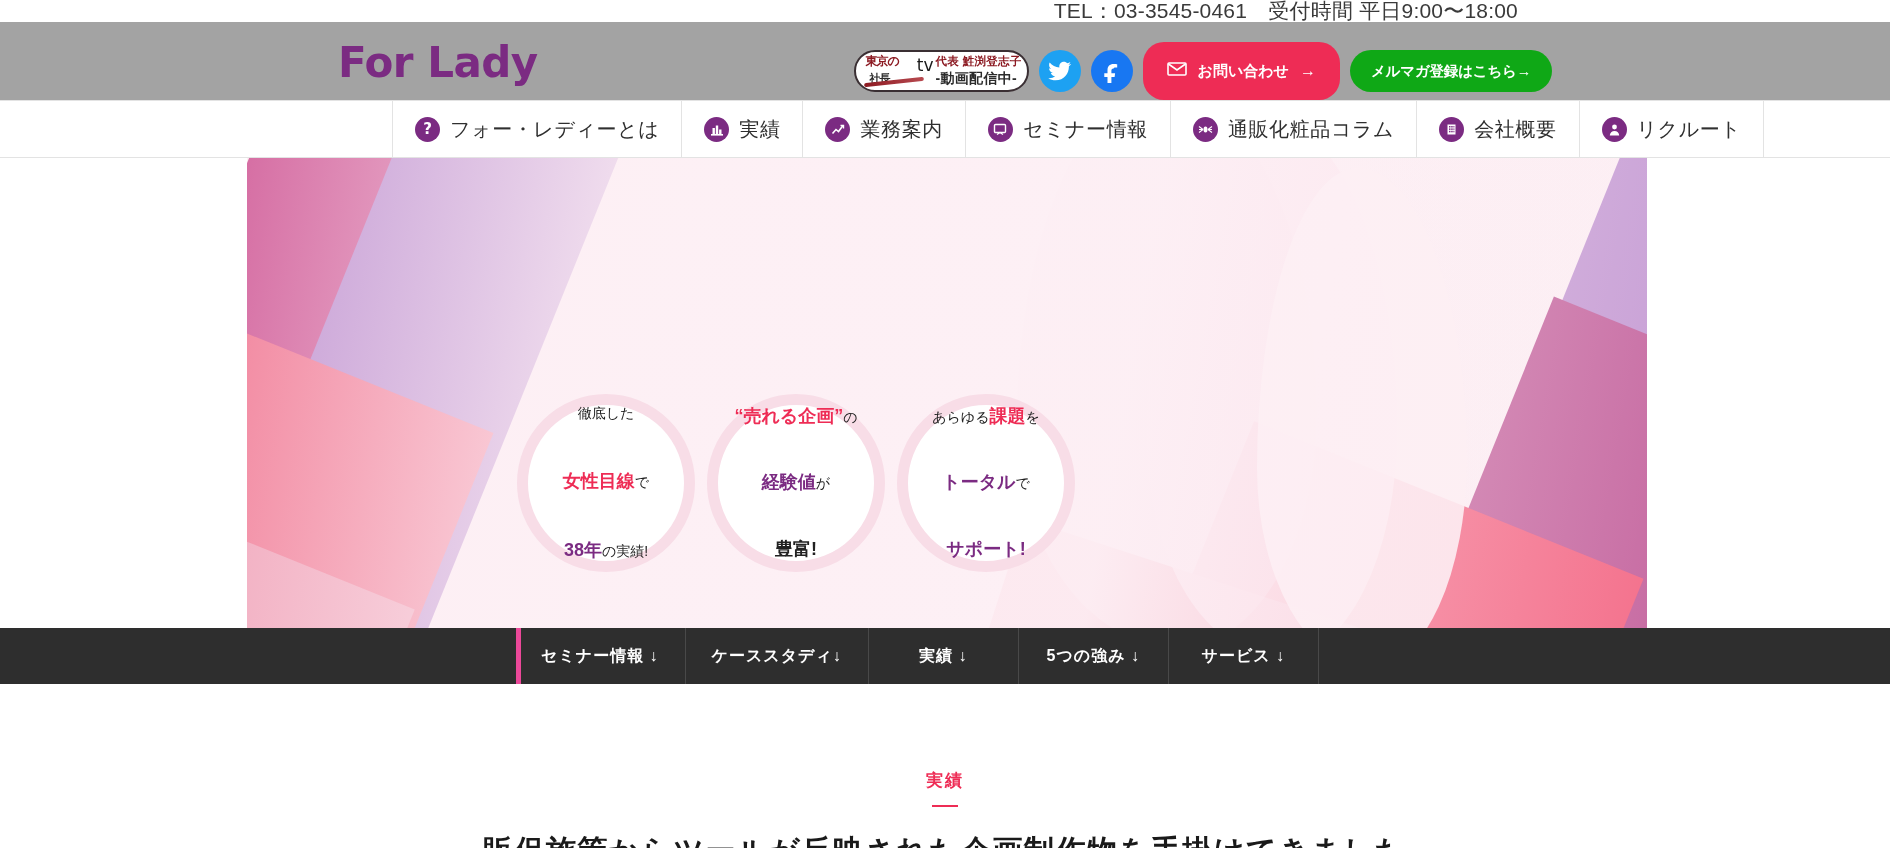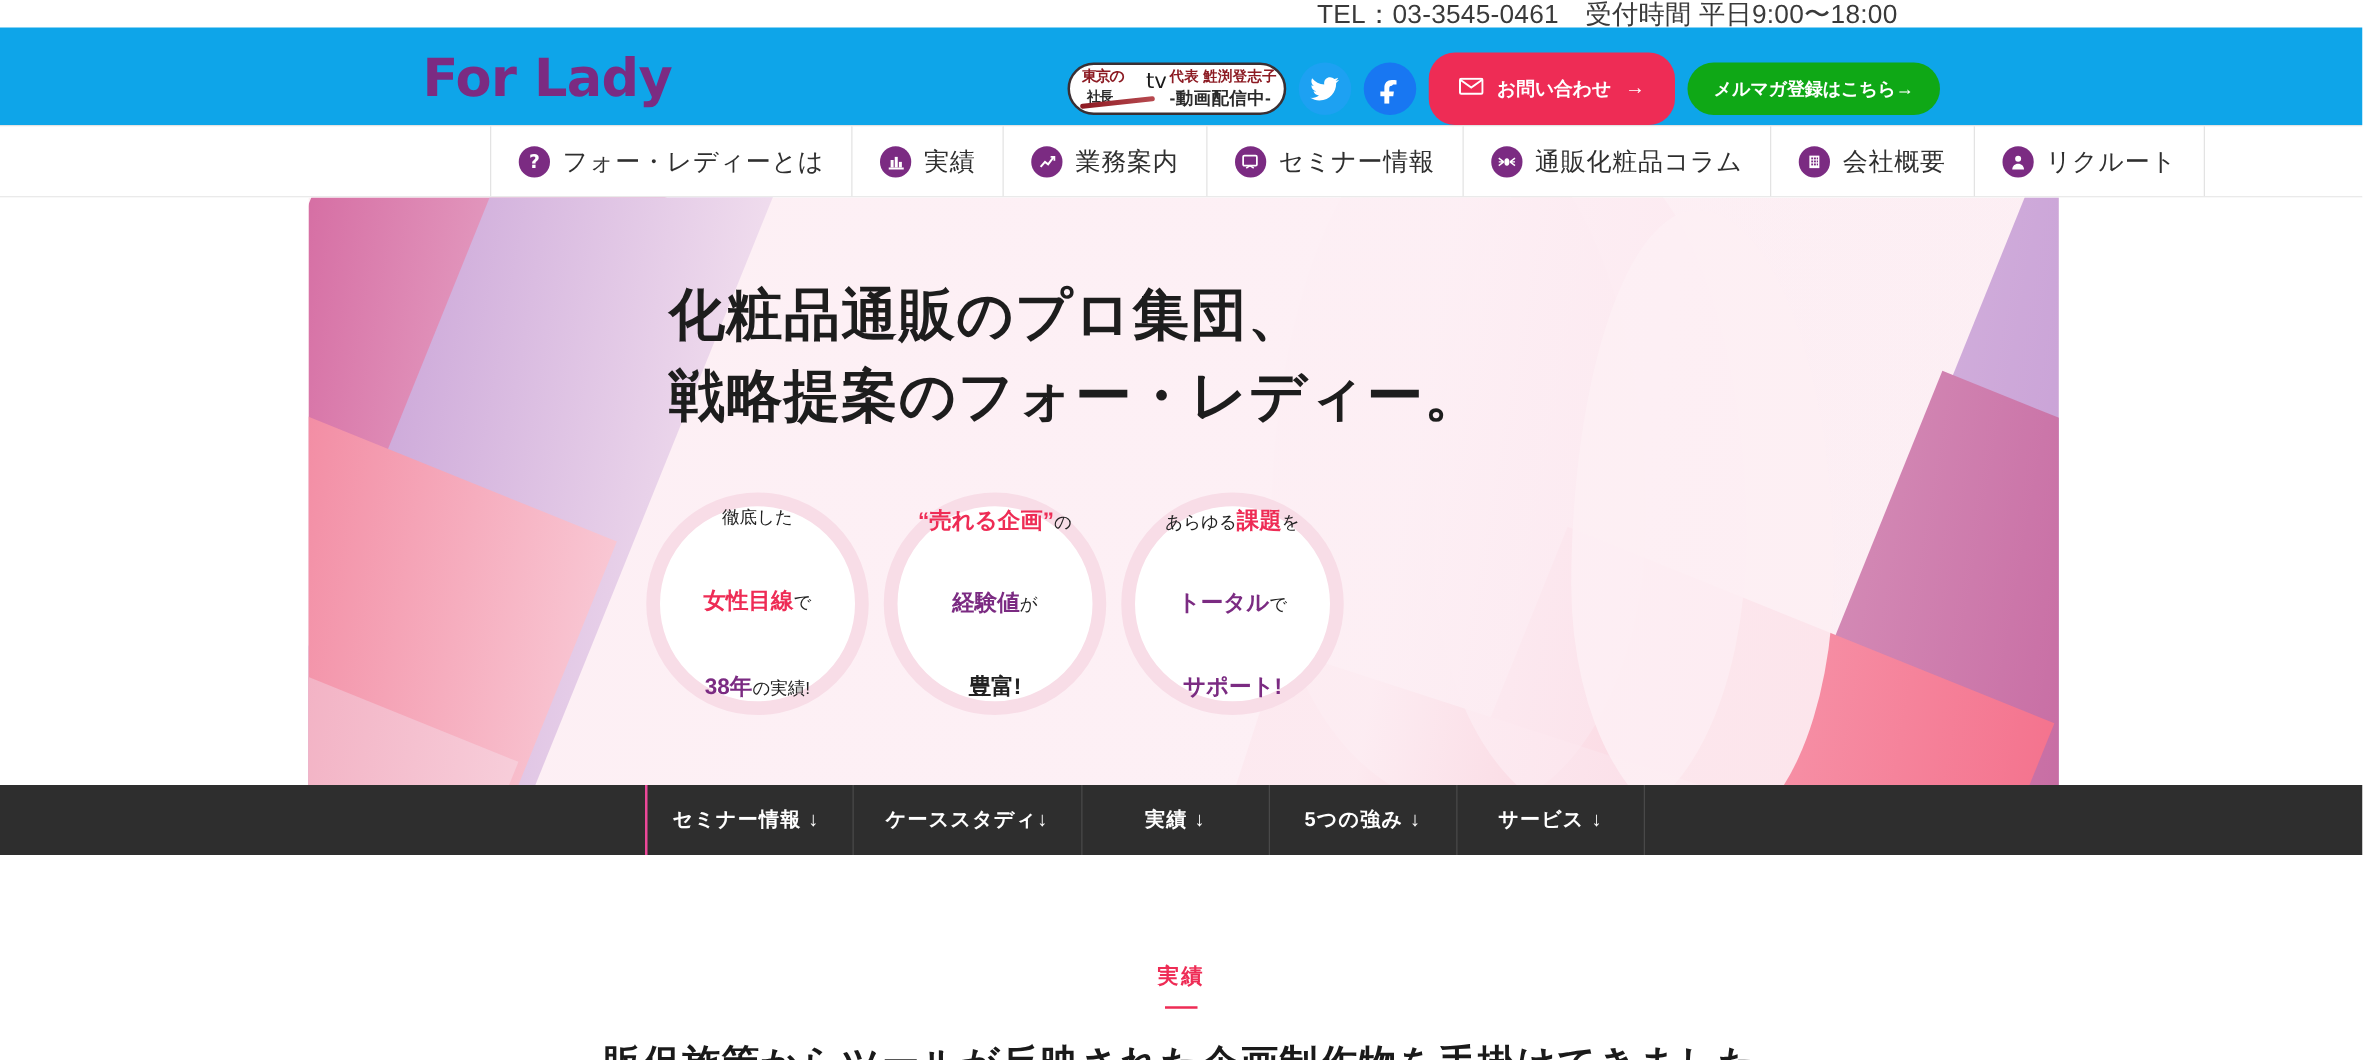--- a/index.html
+++ b/index.html
@@ -27,21 +27,21 @@
     font-size: 21px;
     color: #3a3a3a;
     letter-spacing: 0.2px;
     white-space: pre;
   }
 
   
   .header {
     height: 78px;
     width: 100%;
-    background: #0ea5e9;
+    background: #a3a3a3;
     display: flex;
     align-items: center;
     position: relative;
     padding-left: 46px;
   }
   .logo {
     position: absolute;
     left: 338px;
     top: 16px;
     font-size: 42px;
@@ -363,21 +363,21 @@
     color: #fff;
     font-size: 16px;
     font-weight: bold;
     letter-spacing: 1px;
     border-right: 1px solid #494949;
     cursor: pointer;
     white-space: nowrap;
     padding: 0 26px;
     min-width: 150px;
   }
-  .anchor-item:first-child { border-left: 2px solid #ec4899; padding-left: 20px; }
+  .anchor-item:first-child { border-left: 5px solid #ec4899; padding-left: 20px; }
 
   
   .section {
     width: 100%;
     padding-top: 85px;
     text-align: center;
     background: #fff;
   }
   .sec-label {
     font-size: 17px;
@@ -545,22 +545,20 @@
     <span class="shape sR1"></span>
     <span class="shape sR2"></span>
     <span class="shape sR3"></span>
     <span class="shape sR4"></span>
     <span class="face face1"></span>
     <span class="face face2"></span>
     <span class="face face3"></span>
     <span class="hero-wash"></span>
 
     <div class="hero-content">
-      <h1 class="hero-title">化粧品通販のプロ集団、
-戦略提案のフォー・レディー。</h1>
 
       <div class="circles">
 
         <div class="circle">
           <span class="c-small">徹底した</span>
           <span class="c-line"><b class="c-pink">女性目線</b><span class="c-small">で</span></span>
           <span class="c-line"><b class="c-purple">38年</b><span class="c-small">の実績!</span></span>
         </div>
 
         <div class="circle">

